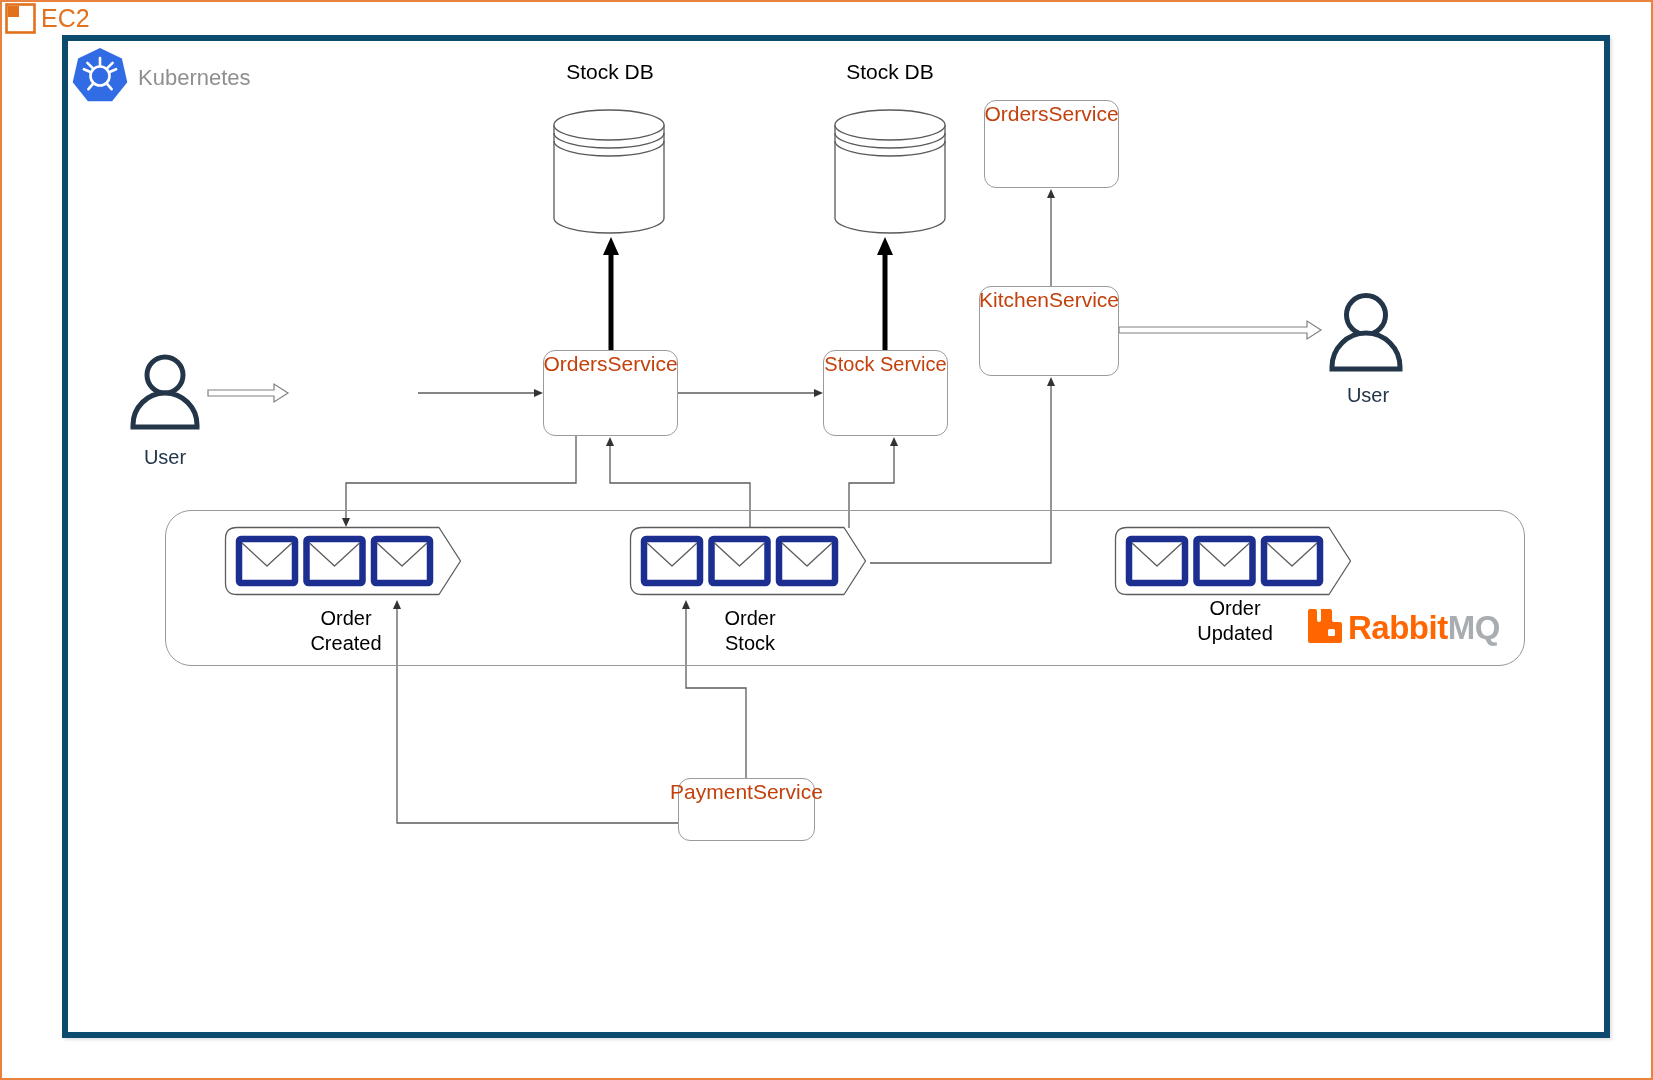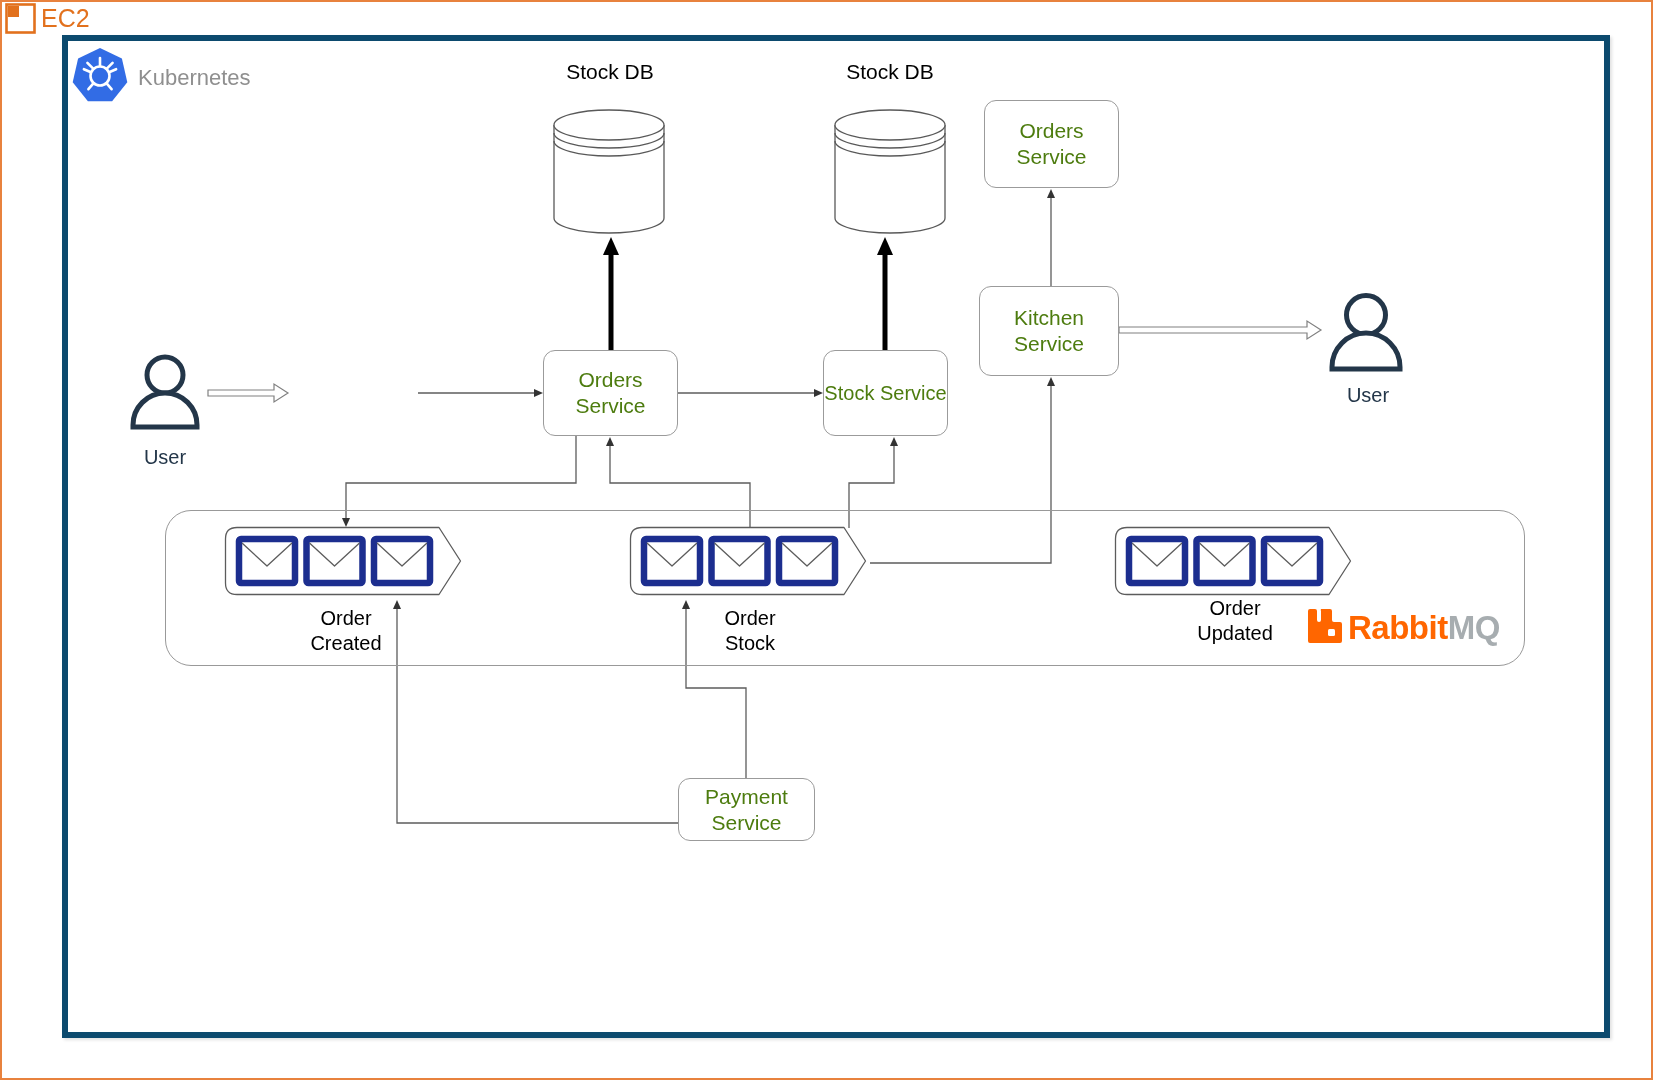--- a/index.html
+++ b/index.html
@@ -14,22 +14,22 @@
   .k8s-text{color:#8f8f8f;font-size:22px;}
   .wires{position:absolute;left:0;top:0;width:1536px;height:991px;}
   .wires line,.wires path{stroke:#5c5c5c;stroke-width:1.3;fill:none;}
   .wires polygon{fill:#333;stroke:none;}
   .wires .thick{stroke:#000;stroke-width:5;}
   .wires .thick-head{fill:#000;}
   .wires .open-arrow{fill:#fff;stroke:#808080;stroke-width:1.2;}
   .wires .cyl{stroke:#595959;stroke-width:1.3;}
   .wires .cyl-fill{fill:#fff;}
   .node{position:absolute;background:#fff;border:1.3px solid #9b9b9b;border-radius:12px;
-        display:flex;flex-direction:column;align-items:center;justify-content:center;
-        text-align:center;font-size:21px;line-height:26px;color:#4d7c0f;box-sizing:border-box;}
+        display:flex;flex-direction:row;justify-content:center;
+        text-align:center;font-size:21px;line-height:26px;color:#c2410c;box-sizing:border-box;}
   .lbl{position:absolute;text-align:center;font-size:20px;color:#000;line-height:25px;}
   .user-lbl{color:#233649;}
   .qbox{position:absolute;left:97px;top:469px;width:1360px;height:156px;
         border:1px solid #999;border-radius:26px;box-sizing:border-box;background:#fff;}
   .user-svg{position:absolute;}
   .user-shape{fill:#fff;stroke:#233649;}
   .rabbit{position:absolute;left:1238px;top:566px;display:flex;align-items:center;gap:4px;}
   .rabbit-text{font-size:33px;font-weight:600;letter-spacing:-0.5px;line-height:40px;}
   .rabbit-text .r1{color:#ff6600;}
   .rabbit-text .r2{color:#a7adb0;}

